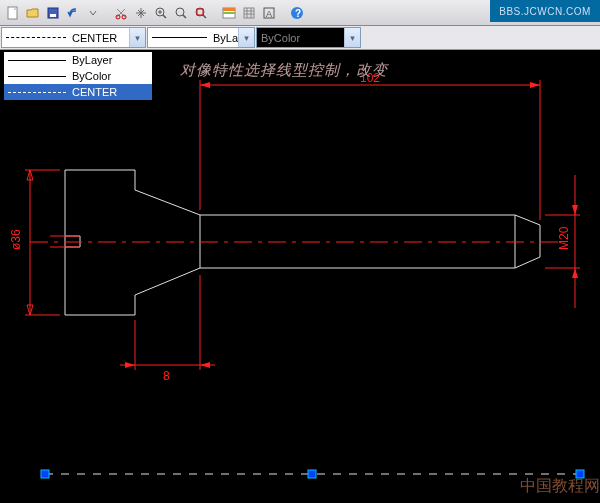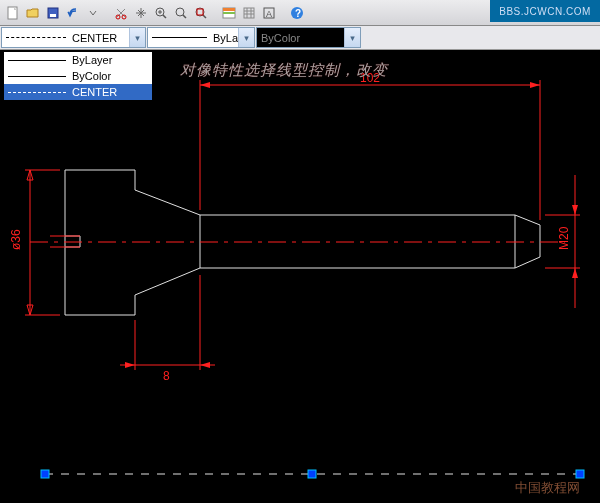--- a/index.html
+++ b/index.html
@@ -24,21 +24,21 @@
 .watermark-top { position: absolute; right: 0; top: 0; width: 110px; height: 22px; background: #0369a1; color: #cfdef5; font-size: 10px; display: flex; align-items: center; justify-content: center; letter-spacing: 0.5px; z-index: 20; }
 .annotation { position: absolute; left: 180px; top: 57px; color: #a3a3a3; font-size: 15px; font-weight: normal; font-style: italic; line-height: 26px; letter-spacing: 1px; z-index: 5; text-shadow: 0 0 1px #600; }
 .drawing { position: absolute; left: 0; top: 50px; right: 0; bottom: 0; }
 svg.dwg { width: 600px; height: 453px; }
 .grip { fill: #0040ff; stroke: #00c0ff; stroke-width: 1; }
 .white-line { stroke: #e0e0e0; stroke-width: 1; fill: none; }
 .red-line { stroke: #ff2020; stroke-width: 1; fill: none; }
 .red-dash { stroke: #ff2020; stroke-width: 1; fill: none; stroke-dasharray: 18 6 4 6; }
 .dim-txt { fill: #ff2020; font-size: 12px; font-family: Arial; }
 .sel-dash { stroke: #e0e0e0; stroke-width: 1; stroke-dasharray: 8 8; }
-.wm-bottom { position: absolute; right: 20px; bottom: 6px; color: #a06040; font-size: 13px; opacity: 0.8; }
+.wm-bottom { position: absolute; right: 0; bottom: 6px; color: #a06040; font-size: 16px; opacity: 0.8; }
 </style>
 </head>
 <body>
 
 <div class="watermark-top">BBS.JCWCN.COM</div>
 
 <div class="toolbar">
   <div class="tbtn">
       <svg width="14" height="14">
         <rect x="2" y="1" width="9" height="12" fill="#fff" stroke="#888"></rect>

